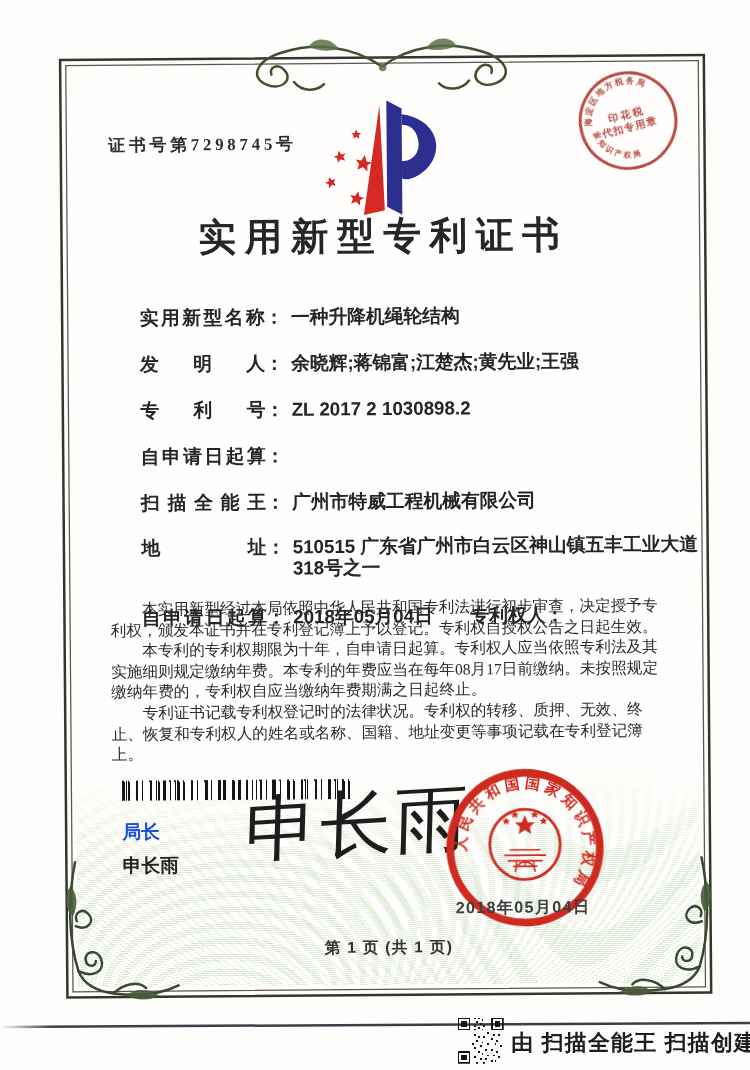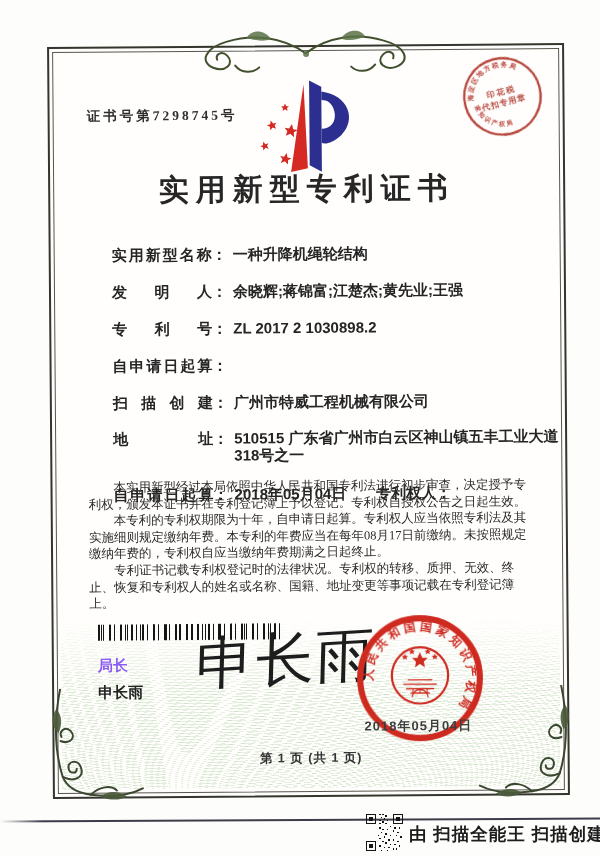--- a/index.html
+++ b/index.html
@@ -53,21 +53,21 @@
   .paras{position:absolute;left:32px;right:24px;top:427px;
          font-family:"Liberation Serif",serif;font-size:12.5px;line-height:16.6px;
          color:#2b2b2b;font-weight:500;}
   .paras p{margin:0;text-indent:2em;}
 
   
   .barcode{position:absolute;left:40px;top:572px;width:183px;height:16px;
      background:
        repeating-linear-gradient(90deg,#151515 0 2px,rgba(0,0,0,0) 2px 5px,#151515 5px 6px,rgba(0,0,0,0) 6px 11px),
        repeating-linear-gradient(90deg,rgba(0,0,0,0) 0 3px,#151515 3px 4px,rgba(0,0,0,0) 4px 13px);}
-  .chief{position:absolute;left:40px;top:604px;font-size:15px;font-weight:bold;color:#8b5cf6;}
+  .chief{position:absolute;left:40px;top:604px;font-size:15px;font-weight:bold;color:#1d4ed8;}
   .chief-name{position:absolute;left:40px;top:631px;font-size:15px;font-weight:bold;color:#222;}
   .autograph{position:absolute;left:138px;top:570px;font-family:"Liberation Serif",serif;
              font-size:58px;color:#1d1d1d;transform:rotate(-3deg) skewX(-5deg);
              letter-spacing:2px;white-space:nowrap;}
   .big-seal{position:absolute;left:296px;top:562px;width:132px;height:132px;filter:blur(.2px);}
   .seal-date{position:absolute;left:285px;top:667px;width:150px;text-align:center;
              font-size:13px;font-weight:bold;color:#3e3e3e;letter-spacing:1px;}
   .page-num{position:absolute;left:0;right:0;top:699px;text-align:center;
             font-size:12.5px;font-weight:bold;color:#333;letter-spacing:1px;}
 
@@ -181,21 +181,21 @@
       <div class="frow">
         <span class="flabel">专利号</span>
           <span class="fcolon">：</span>
         <span class="fvalue">ZL 2017 2 1030898.2</span>
       </div>
       <div class="frow">
         <span class="flabel">自申请日起算</span>
           <span class="fcolon">：</span>
       </div>
       <div class="frow">
-        <span class="flabel">扫描创建</span>
+        <span class="flabel">扫描全能王</span>
           <span class="fcolon">：</span>
         <span class="fvalue">广州市特威工程机械有限公司</span>
       </div>
       <div class="frow addr">
         <span class="flabel">地址</span>
           <span class="fcolon">：</span>
         <span class="fvalue">510515 广东省广州市白云区神山镇五丰工业大道318号之一</span>
       </div>
       <div class="frow authrow">
         <span class="flabel">自申请日起算</span>

